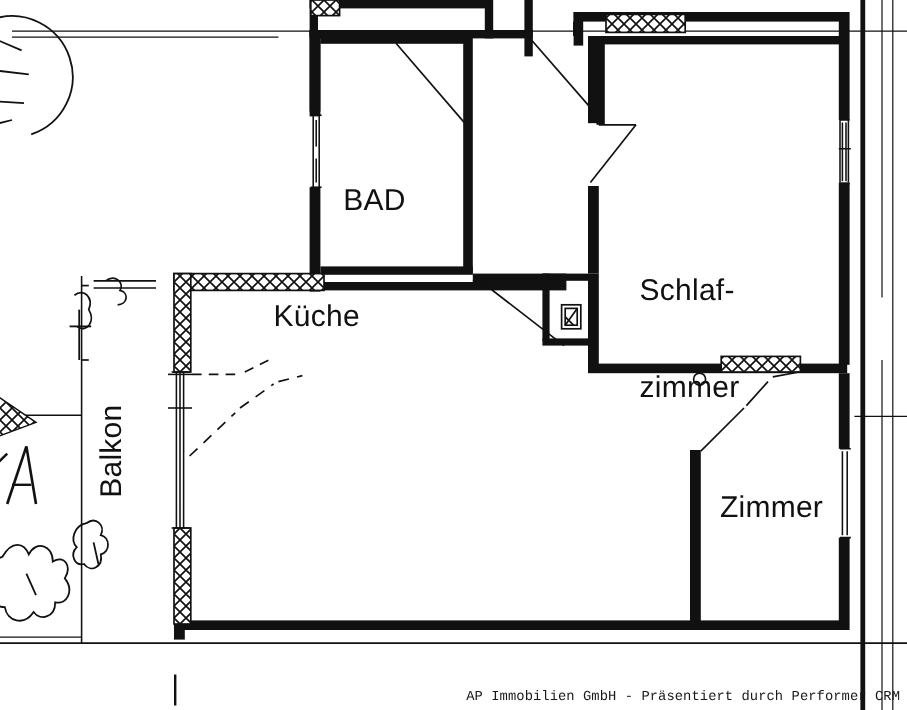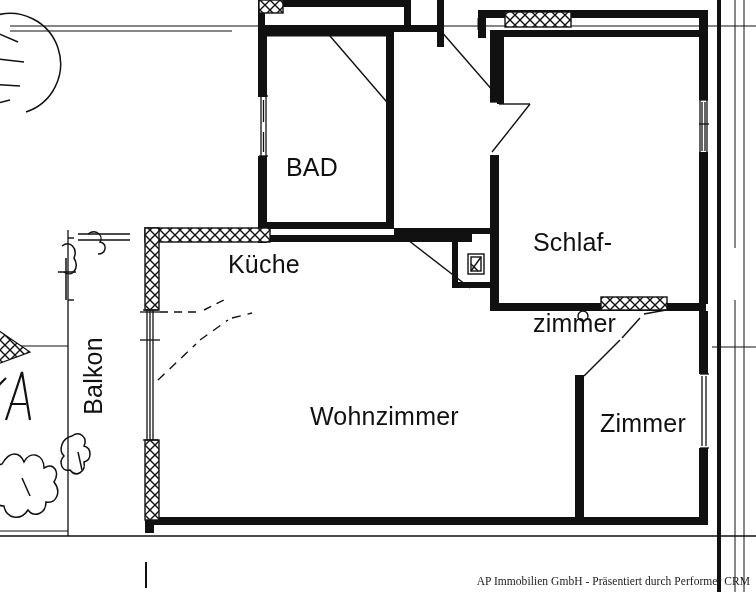--- a/index.html
+++ b/index.html
@@ -42,21 +42,21 @@
     left: 80px;
     top: 376px;
     font-size: 25px;
     transform-origin: left top;
     transform: rotate(-90deg) translate(-50%, 0);
   }
   #footer-credit {
     position: absolute;
     right: 6px;
     bottom: 5px;
-    font-family: Liberation Serif, serif;
+    font-family: Liberation Mono, monospace;
     font-size: 11.5px;
     color: #1a1a1a;
     white-space: pre;
     letter-spacing: 0.05px;
   }
 </style>
 </head>
 <body>
 
 <div id="plan-root">
@@ -298,21 +298,20 @@
 
   <div class="room-label" id="label-bad">BAD</div>
 
   <div class="room-label" id="label-kueche">Küche</div>
 
   <div class="room-label" id="label-schlaf">
     <div>Schlaf-</div>
     <div>zimmer</div>
   </div>
 
-  <div class="room-label" id="label-wohn">Wohnzimmer</div>
 
   <div class="room-label" id="label-zimmer">Zimmer</div>
 
   <div class="room-label" id="label-balkon">Balkon</div>
 
   <div id="footer-credit">AP Immobilien GmbH - Präsentiert durch Performer CRM</div>
 
 </div>
 
 </body></html>

